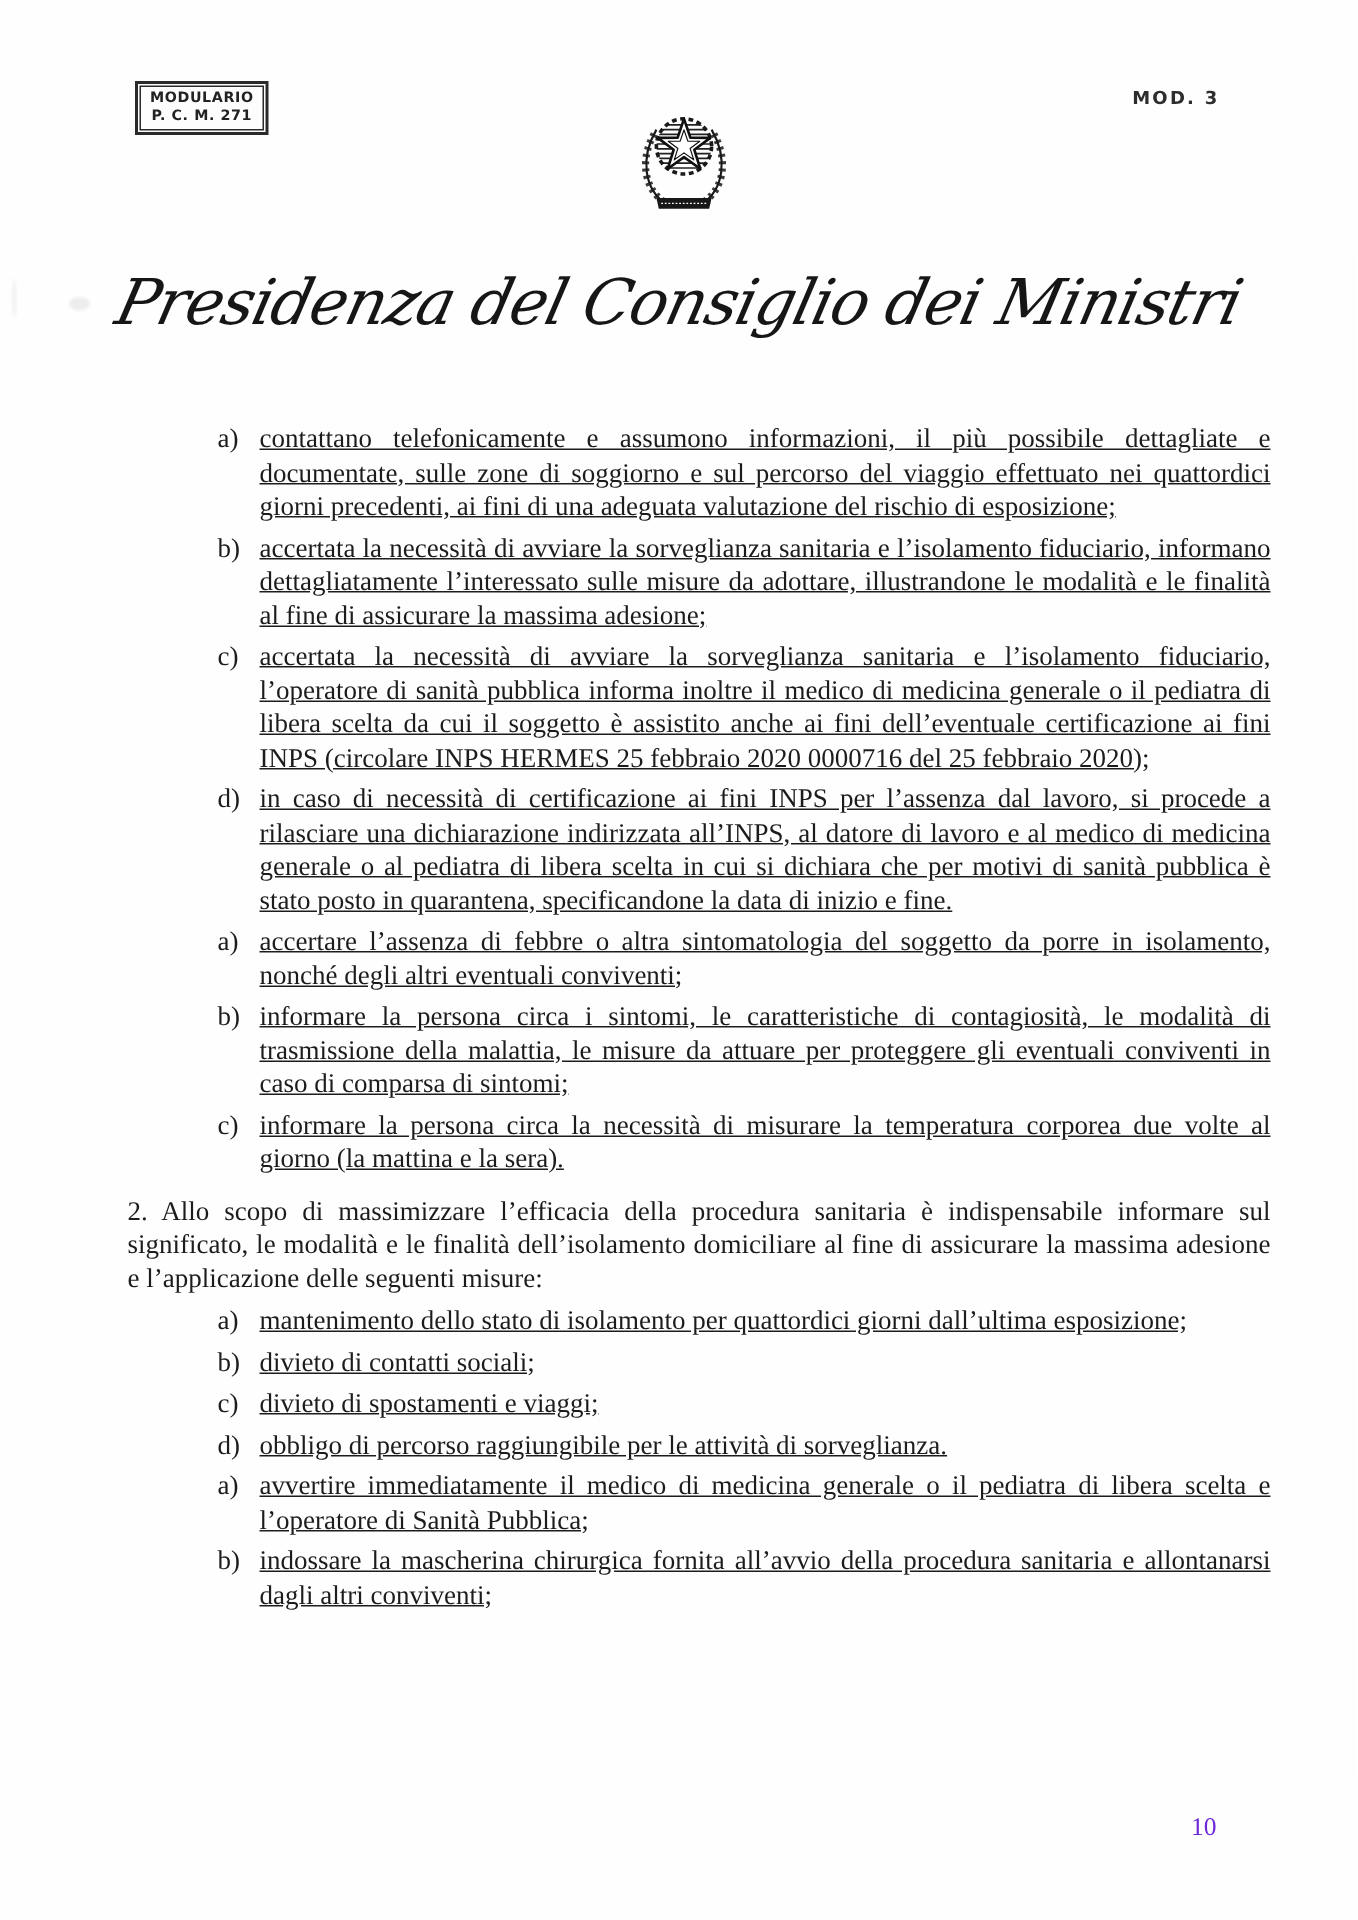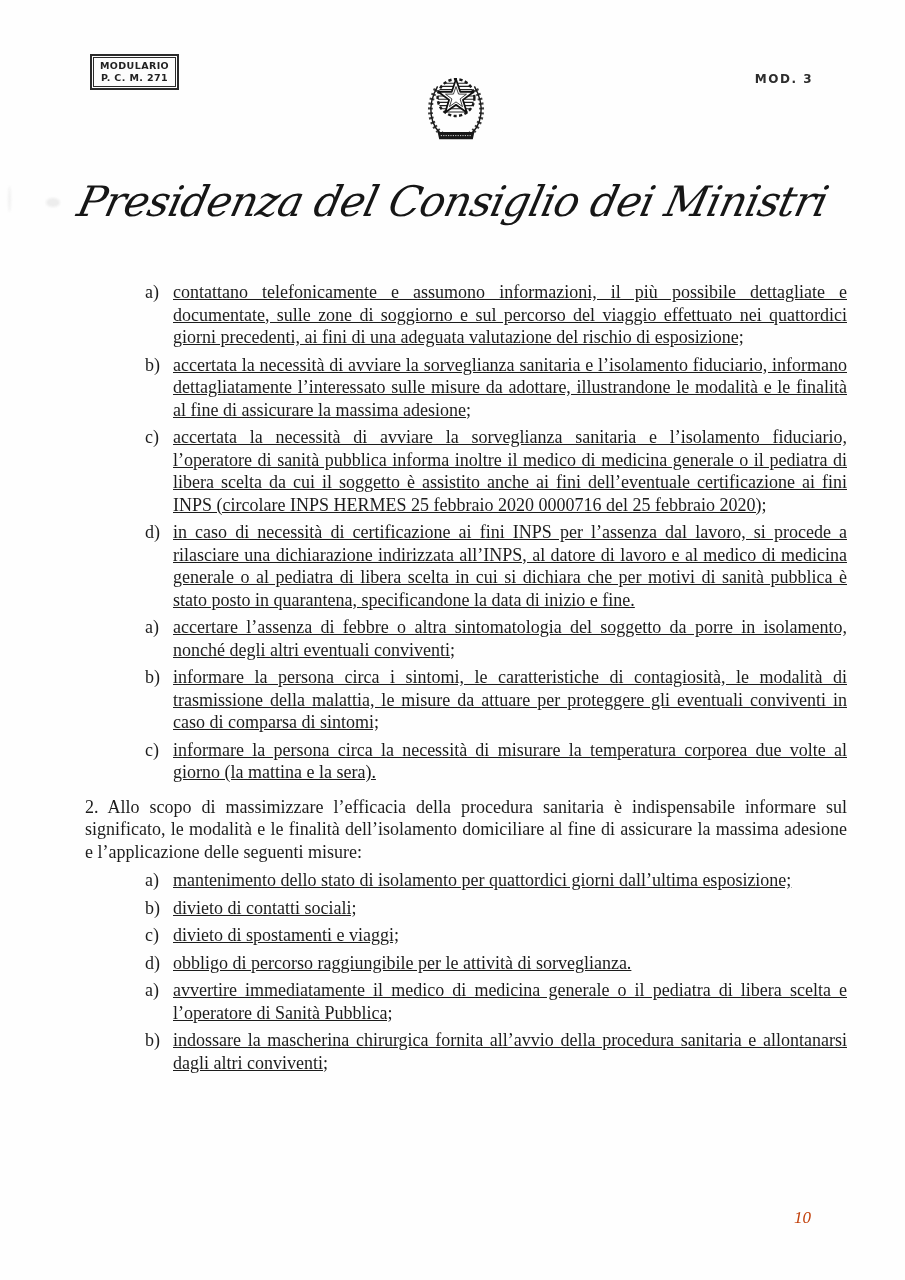--- a/index.html
+++ b/index.html
@@ -26,21 +26,21 @@
     border: 1px solid #2a2a2a;
     padding: 2px 6px;
     font-family: "DejaVu Sans", sans-serif;
     font-size: 9.5px; font-weight: bold;
     line-height: 12px; letter-spacing: 0.4px;
     color: #222; text-align: center;
     white-space: nowrap;
   }
   
   .mod-label {
-    position: absolute; right: 92px; top: 72px;
+    position: absolute; right: 92px; top: 58px;
     font-family: "DejaVu Sans", sans-serif;
     font-size: 12px; font-weight: bold;
     letter-spacing: 1.5px; color: #2d2d2d;
   }
   
   .emblem {
     position: absolute; left: 420px; top: 64px;
     width: 72px; height: 80px;
   }
   
@@ -77,21 +77,21 @@
     flex: 0 0 28px;
   }
   .letter-item .text {
     flex: 1 1 auto;
     text-align: justify;
     text-decoration: underline;
   }
   
   .page-number {
     position: absolute; right: 94px; bottom: 52px;
-    font-size: 17px; color: #c2410c; font-style: italic;
+    font-size: 17px; color: #6d28d9;
   }
   
   .artifact {
     position: absolute;
     background: #ededed;
     border-radius: 50%;
     filter: blur(1px);
   }
   .artifact.a1 { left: 46px; top: 198px; width: 14px; height: 9px; }
   .artifact.a2 { left: 8px;  top: 186px; width: 3px;  height: 26px; background:#f1f1f1; }

